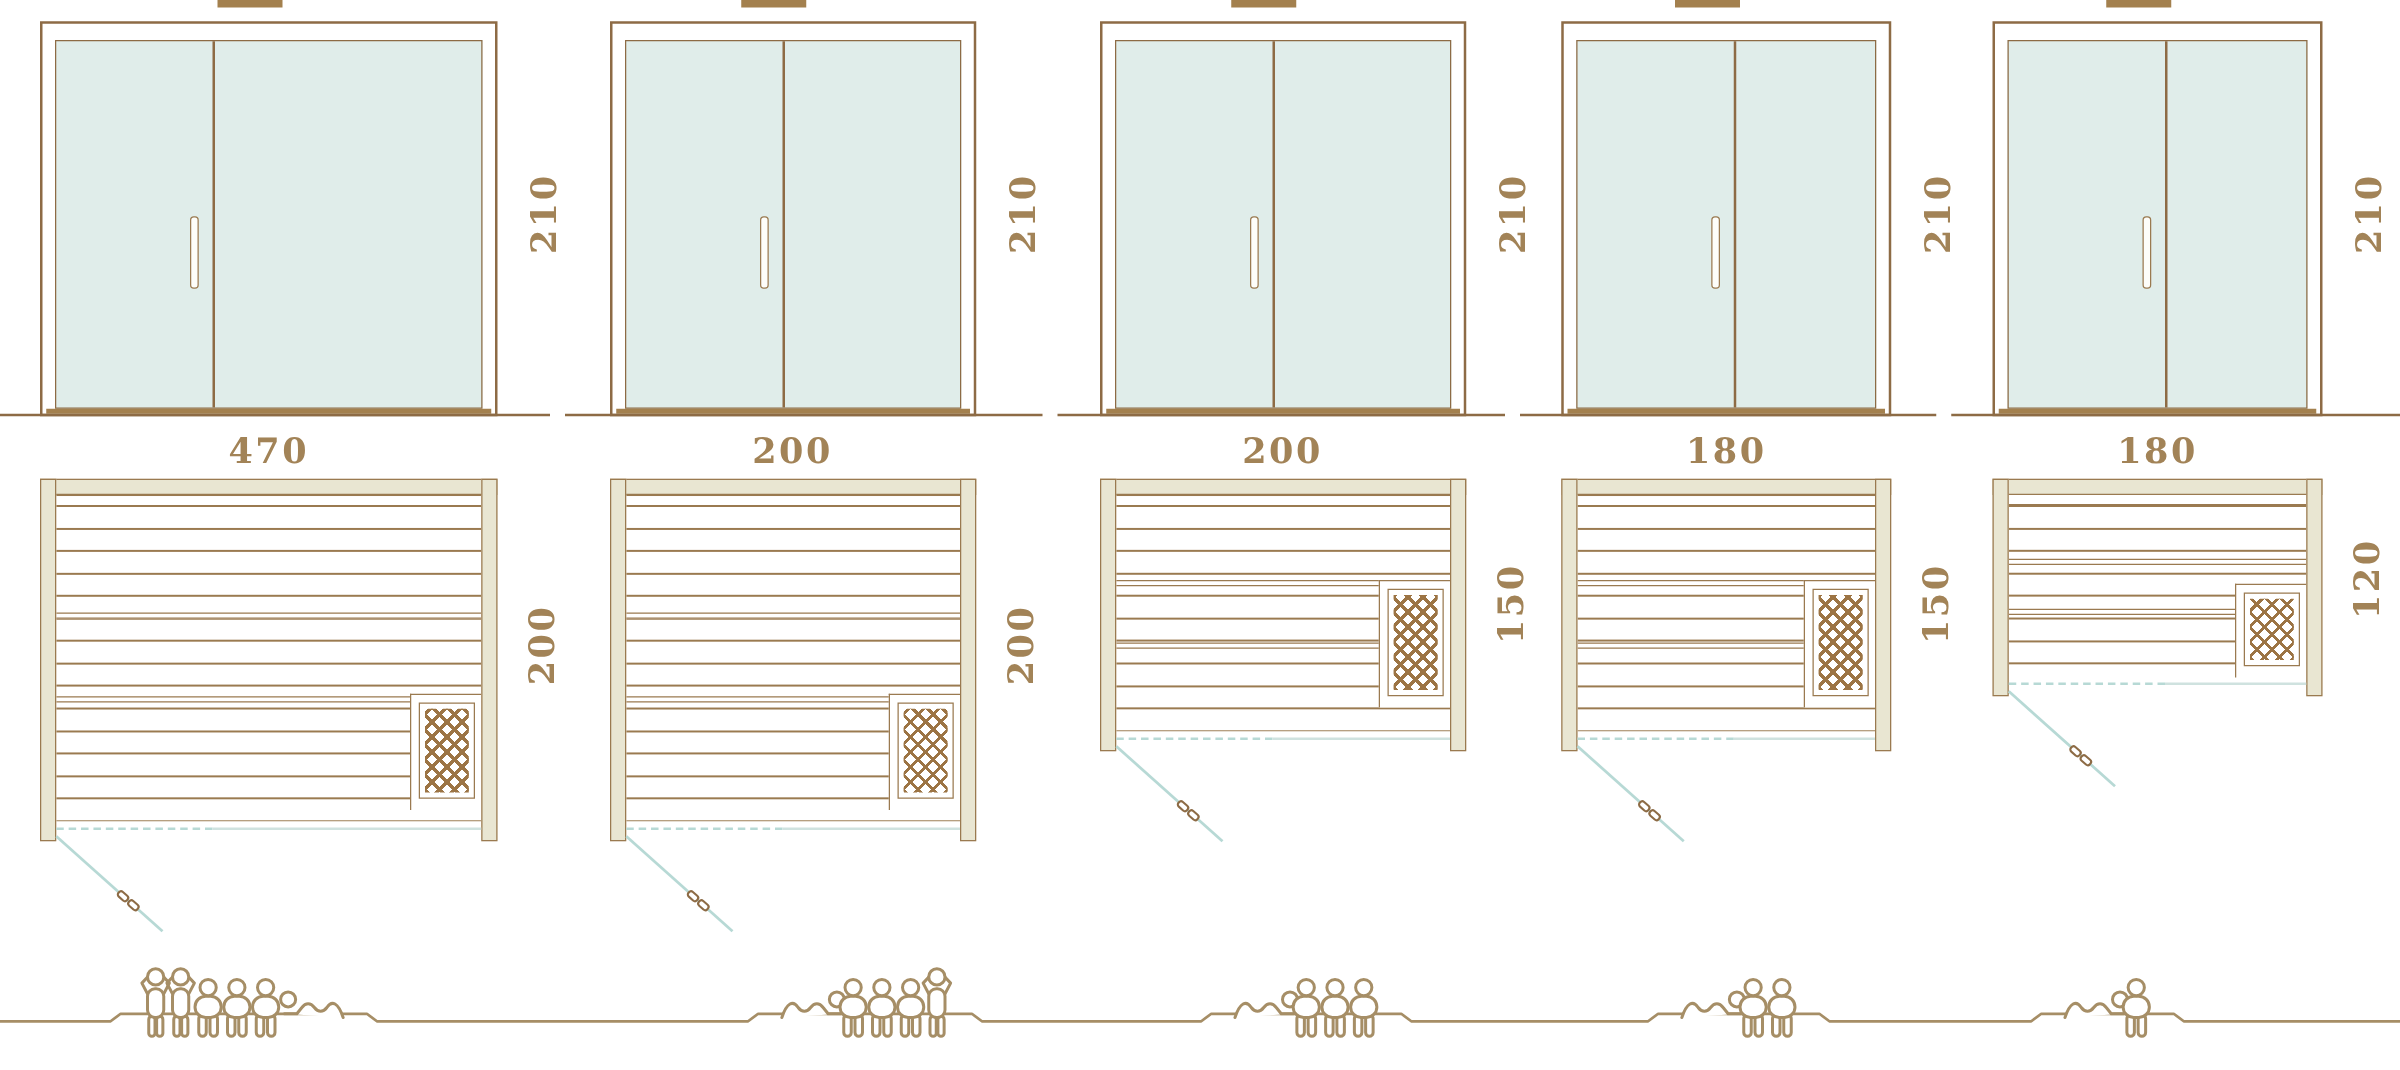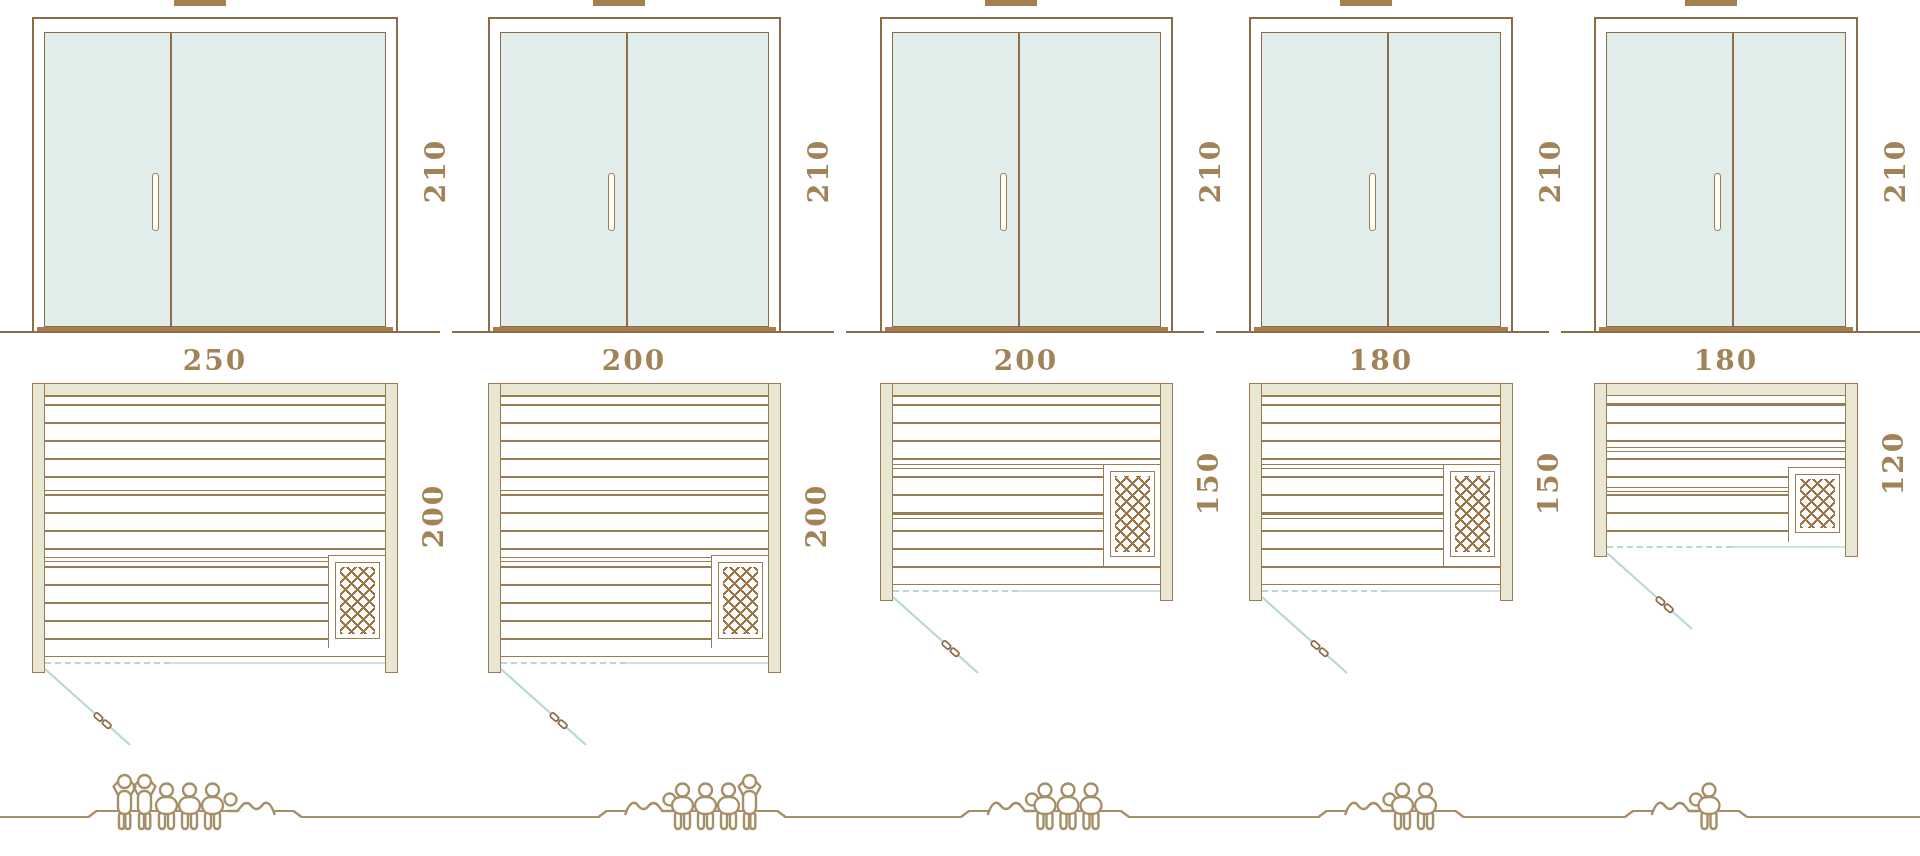--- a/index.html
+++ b/index.html
@@ -60,21 +60,21 @@
       <div class="abs top-bar" style="left: 174px; top: 0px; width: 52px;"></div>
       <div class="abs door-frame" style="left: 32px; top: 17px; width: 366px; height: 316px;">
         <div class="doors">
           <div class="door-split" style="left: 125px;"></div>
           <div class="door-handle" style="left: 107px; top: 140px;"></div>
         </div>
         <div class="threshold"></div>
       </div>
       <div class="abs ground-seg" style="left: 0px; top: 331px; width: 440px;"></div>
       <div class="abs dim vert" style="left: 391px; top: 157px; width: 90px;">210</div>
-      <div class="abs dim" style="left: 145px; top: 347px; width: 140px;">250</div>
+      <div class="abs dim" style="left: 145px; top: 347px; width: 140px;">470</div>
       <div class="abs plan" style="left: 32px; top: 383px; width: 366px; height: 290px;">
         <div class="interior" style="bottom: 16px;"></div>
         <div class="bench-edge" style="top: 107px;"></div>
         <div class="bench-edge" style="top: 174px;"></div>
         <div class="heater-zone" style="right: 13px; width: 57px; top: 172px; height: 93px;">
           <div class="heater-box">
             <div class="heater-hatch"></div>
           </div>
         </div>
         <div class="wall-top"></div>

